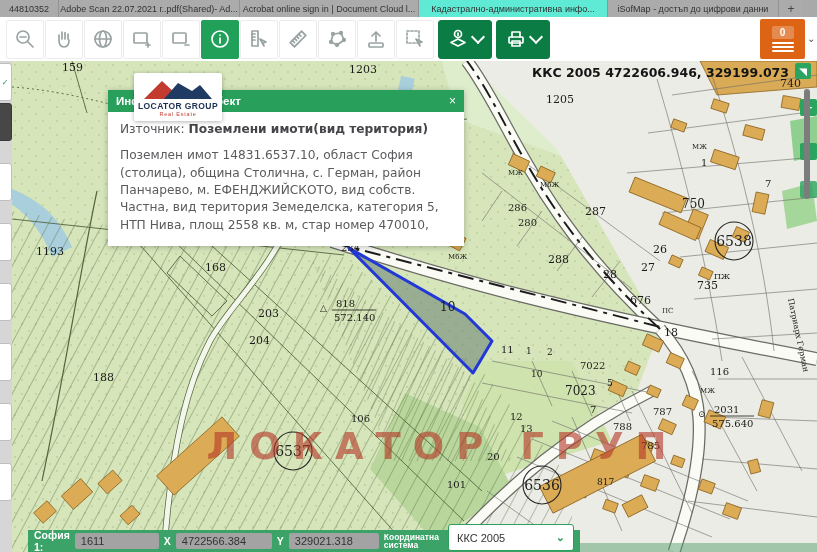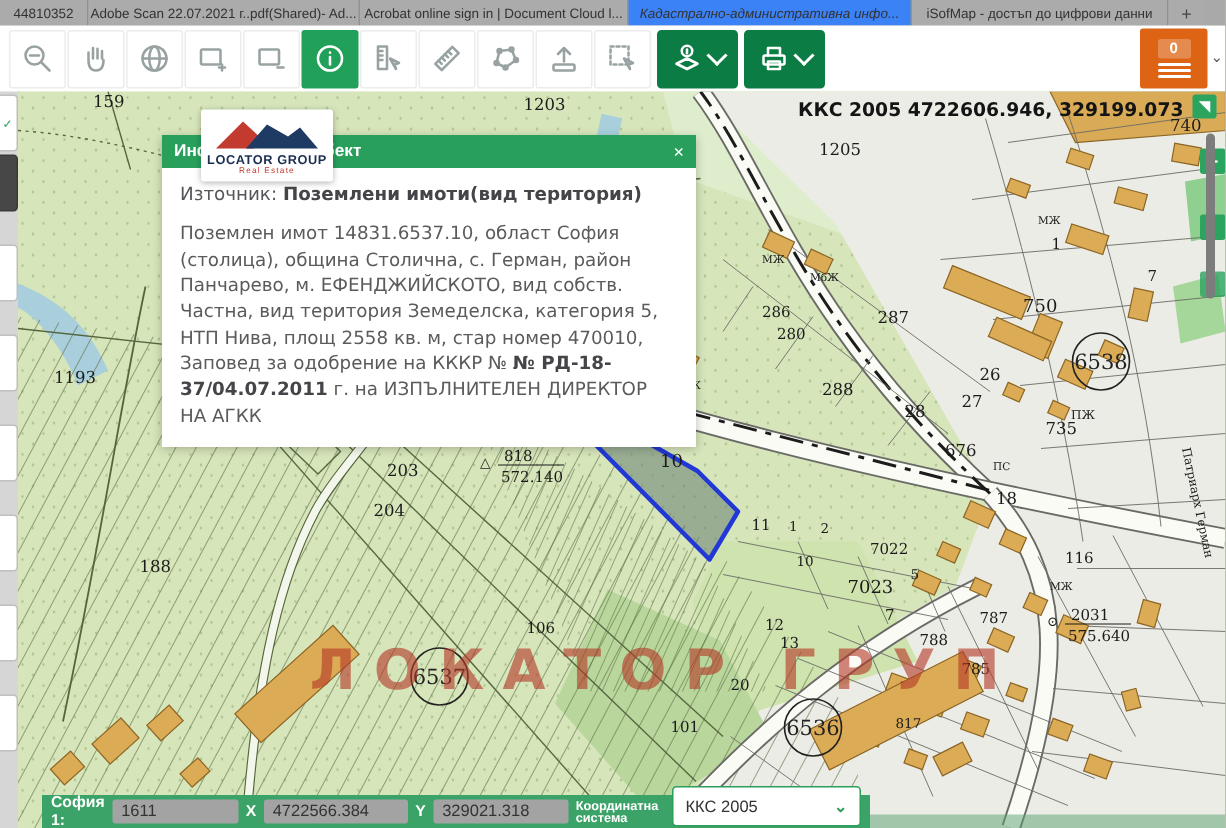--- a/index.html
+++ b/index.html
@@ -5,21 +5,21 @@
   html,body{margin:0;padding:0;background:#888;}
   .screen{position:relative;width:817px;height:552px;overflow:hidden;background:#fff;
     font-family:"Liberation Sans",sans-serif;}
 
   
   .tabbar{position:absolute;top:0;left:0;right:0;height:17px;background:#a9a9a9;
     display:flex;align-items:stretch;border-bottom:1px solid #8f8f8f;}
   .tab{font-size:9px;color:#333;display:flex;align-items:center;justify-content:center;
     border-right:1px solid #929292;overflow:hidden;white-space:nowrap;padding:0 6px;
     flex:0 0 auto;background:#ababab;}
-  .tab.active{background:#3b82f6;font-style:italic;}
+  .tab.active{background:#5eead4;}
   .tab:nth-child(1){width:46px;}
   .tab:nth-child(2){width:168px;}
   .tab:nth-child(3){width:166px;}
   .tab:nth-child(4){width:176px;}
   .tab:nth-child(5){width:158px;}
   .newtab{font-size:12px;color:#444;display:flex;align-items:center;justify-content:center;
     width:24px;background:#ababab;}
 
   
   .toolbar{position:absolute;top:17px;left:0;right:0;height:44px;background:#fff;
@@ -470,21 +470,20 @@
       <div class="popup">
         <div class="popup-head">
           <span>Информация за обект</span>
           <span class="popup-close">×</span>
         </div>
         <div class="popup-body">
           <div class="popup-src">
             <span>Източник: </span><b>Поземлени имоти(вид територия)</b>
           </div>
           <div>Поземлен имот 14831.6537.10, област София (столица), община Столична, с. Герман, район Панчарево, м. ЕФЕНДЖИЙСКОТО, вид собств. Частна, вид територия Земеделска, категория 5, НТП Нива, площ 2558 кв. м, стар номер 470010,</div>
-          <div><span>Заповед за одобрение на КККР № </span><b>№ РД-18-37/04.07.2011</b><span> г. на ИЗПЪЛНИТЕЛЕН ДИРЕКТОР НА АГКК</span></div>
         </div>
       </div>
 
       <div class="logo">
         <svg width="72" height="22" viewBox="0 0 72 22">
           <polygon points="2,21 20,3 33,15 27,21" fill="#c23b2e"></polygon>
           <polygon points="22,21 36,5 50,13 58,7 70,21" fill="#1f3a63"></polygon>
         </svg>
         <div class="logo-title">LOCATOR GROUP</div>
         <div class="logo-sub">Real Estate</div>

